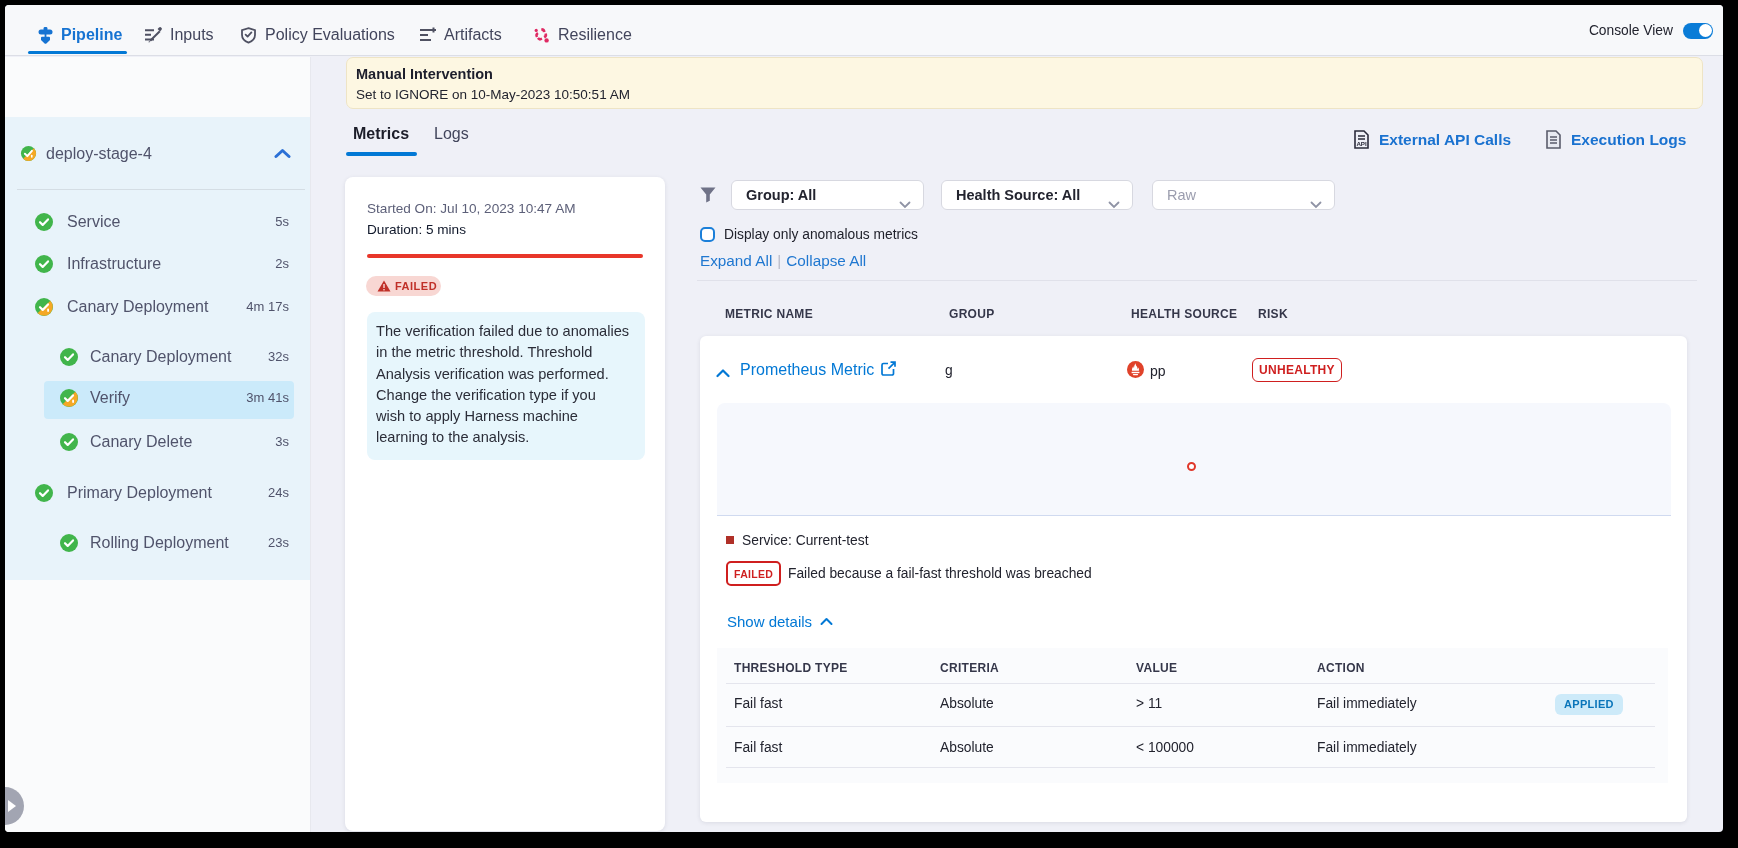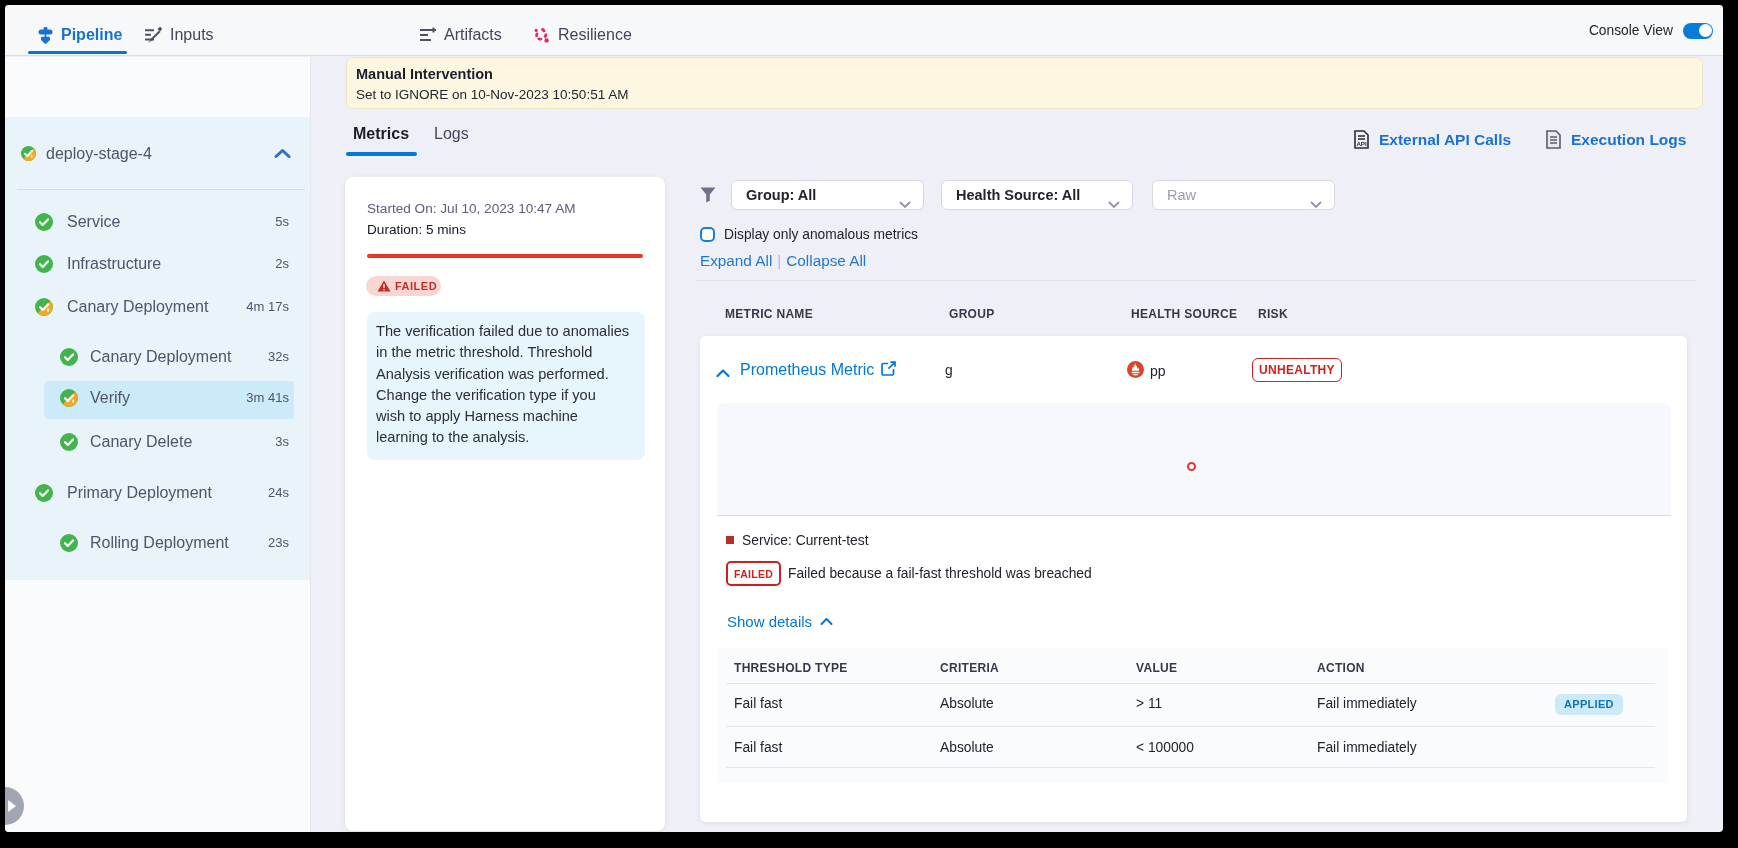--- a/index.html
+++ b/index.html
@@ -99,20 +99,27 @@
             <path d="M1 3.2 h9"></path>
             <path d="M1 7.8 h6"></path>
             <path d="M1 12.4 h9"></path>
             <path d="M6.2 13.8 L15.8 4.2"></path>
           </g>
           <path d="M13.6 2 l2.4 2.4 1.4-1.4a1.7 1.7 0 0 0-2.4-2.4z" fill="#4f5162"></path>
           <path d="M4.6 15.4 l1.6-.4 -1.2-1.2z" fill="#4f5162"></path>
         </svg>
       <span class="lbl">Inputs</span>
     </div>
+    <div class="tab" style="left:235px;">
+      <svg width="17" height="17" viewBox="0 0 17 17">
+          <path d="M8.5 1.2 L15 3.2 V8 c0 3.6-2.6 6.1-6.5 7.6 C4.6 14.1 2 11.6 2 8 V3.2 Z" fill="none" stroke="#4f5162" stroke-width="1.8"></path>
+          <path d="M5.6 7.6 L7.6 9.6 L11.4 5.4" fill="none" stroke="#4f5162" stroke-width="1.8" stroke-linecap="round" stroke-linejoin="round"></path>
+        </svg>
+      <span class="lbl">Policy Evaluations</span>
+    </div>
     <div class="tab" style="left:414px;">
       <svg width="17" height="16" viewBox="0 0 17 16">
           <g stroke="#4f5162" stroke-width="2" fill="none">
             <path d="M1 3 h11"></path>
             <path d="M1 8 h8"></path>
             <path d="M1 13 h11"></path>
             <path d="M14.5 0.5 v5"></path>
             <path d="M12 3 h5"></path>
           </g>
         </svg>
@@ -221,21 +228,21 @@
             </svg></span>
         <span class="nm" style="left:85px;">Rolling Deployment</span>
           <span class="dur">23s</span>
       </div>
     </div>
     <div class="collapsebtn"></div>
   </div>
 
   <div class="banner">
     <div class="t1">Manual Intervention</div>
-    <div class="t2">Set to IGNORE on 10-Nov-2023 10:50:51 AM</div>
+    <div class="t2">Set to IGNORE on 10-May-2023 10:50:51 AM</div>
   </div>
   <div class="mtab-metrics">Metrics</div>
   <div class="mtab-logs">Logs</div>
   <div class="mtabline"></div>
 
   <div class="hdrlink" style="left:1348px;">
     <svg style="position:absolute;left:0;top:-1px;" width="17" height="19" viewBox="0 0 17 19">
         <path d="M2 1 h9 l4 4 v13 h-13 z" fill="none" stroke="#2b2b3b" stroke-width="1.6"></path>
         <path d="M5 6 h7 M5 9 h7" stroke="#2b2b3b" stroke-width="1.3"></path>
         <text x="3.4" y="16" font-size="6.2" font-weight="bold" fill="#2b2b3b" font-family="Liberation Sans">API</text>

